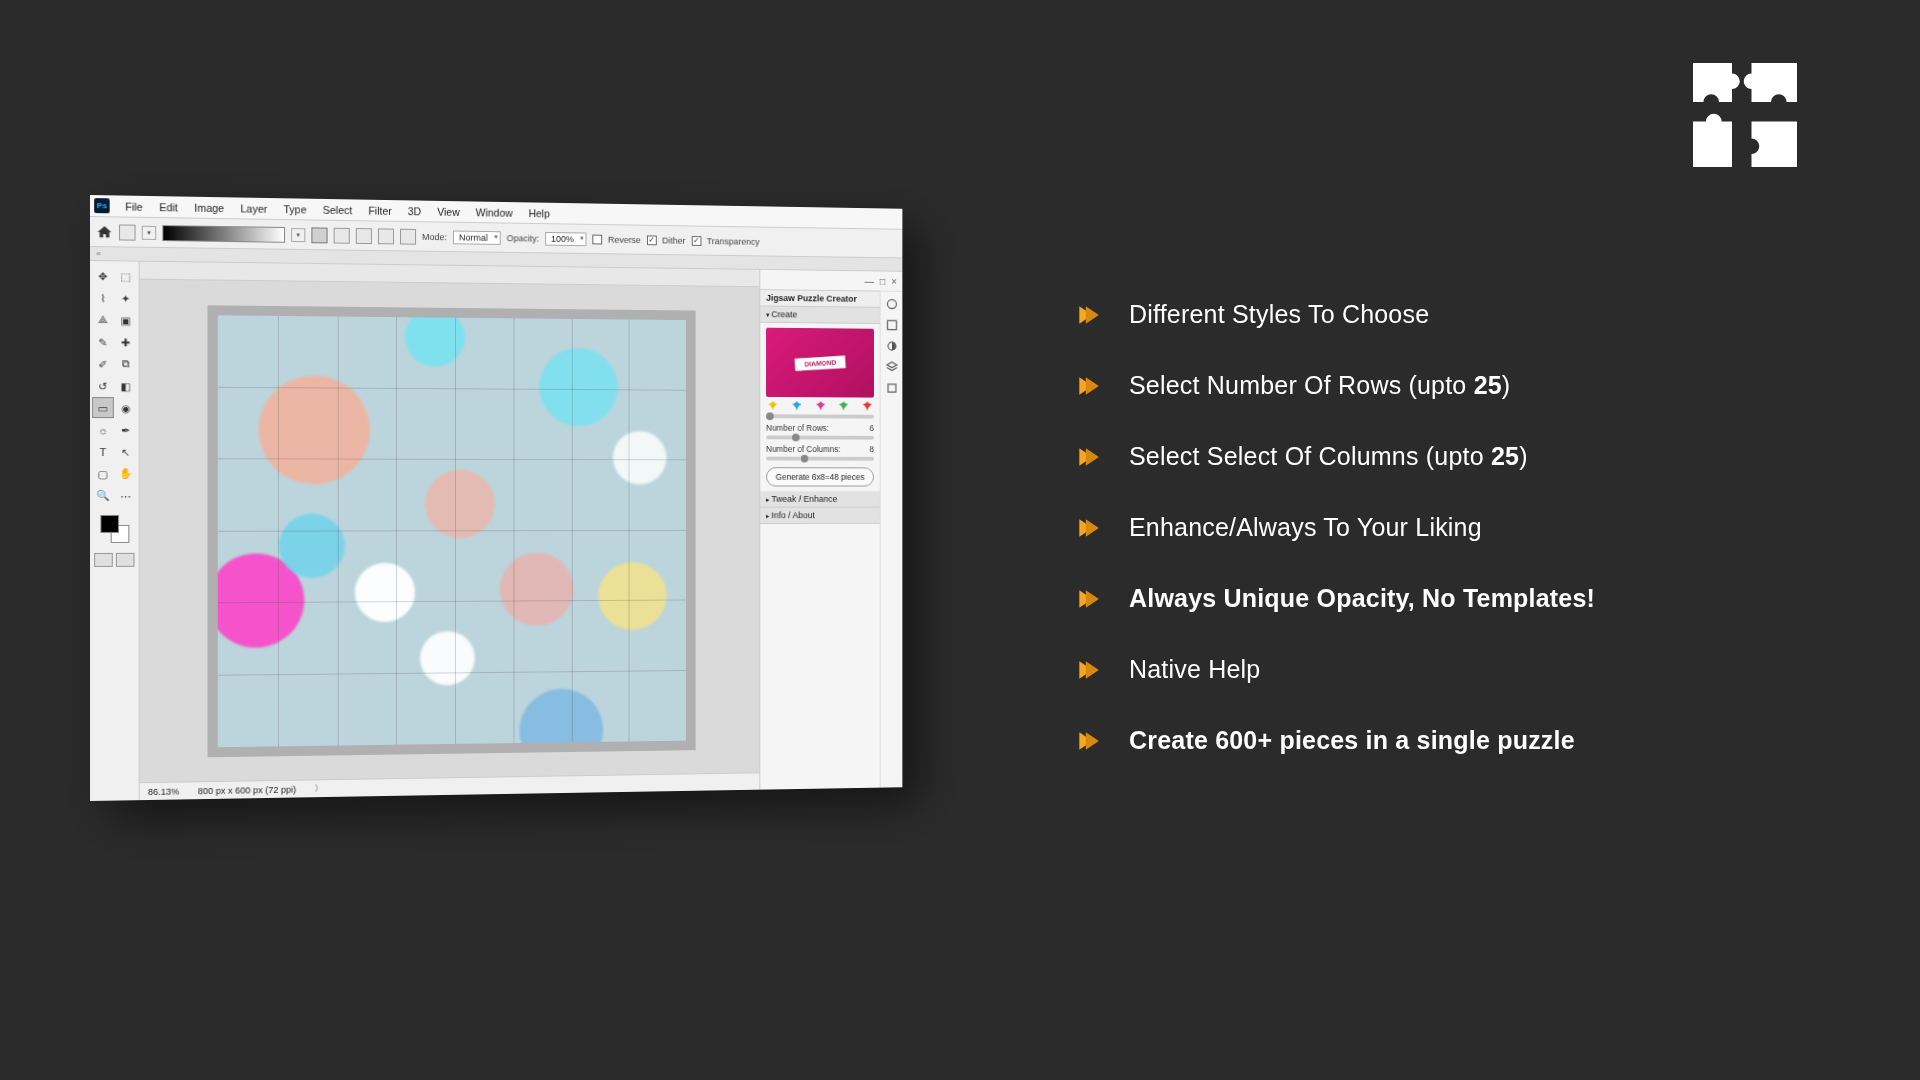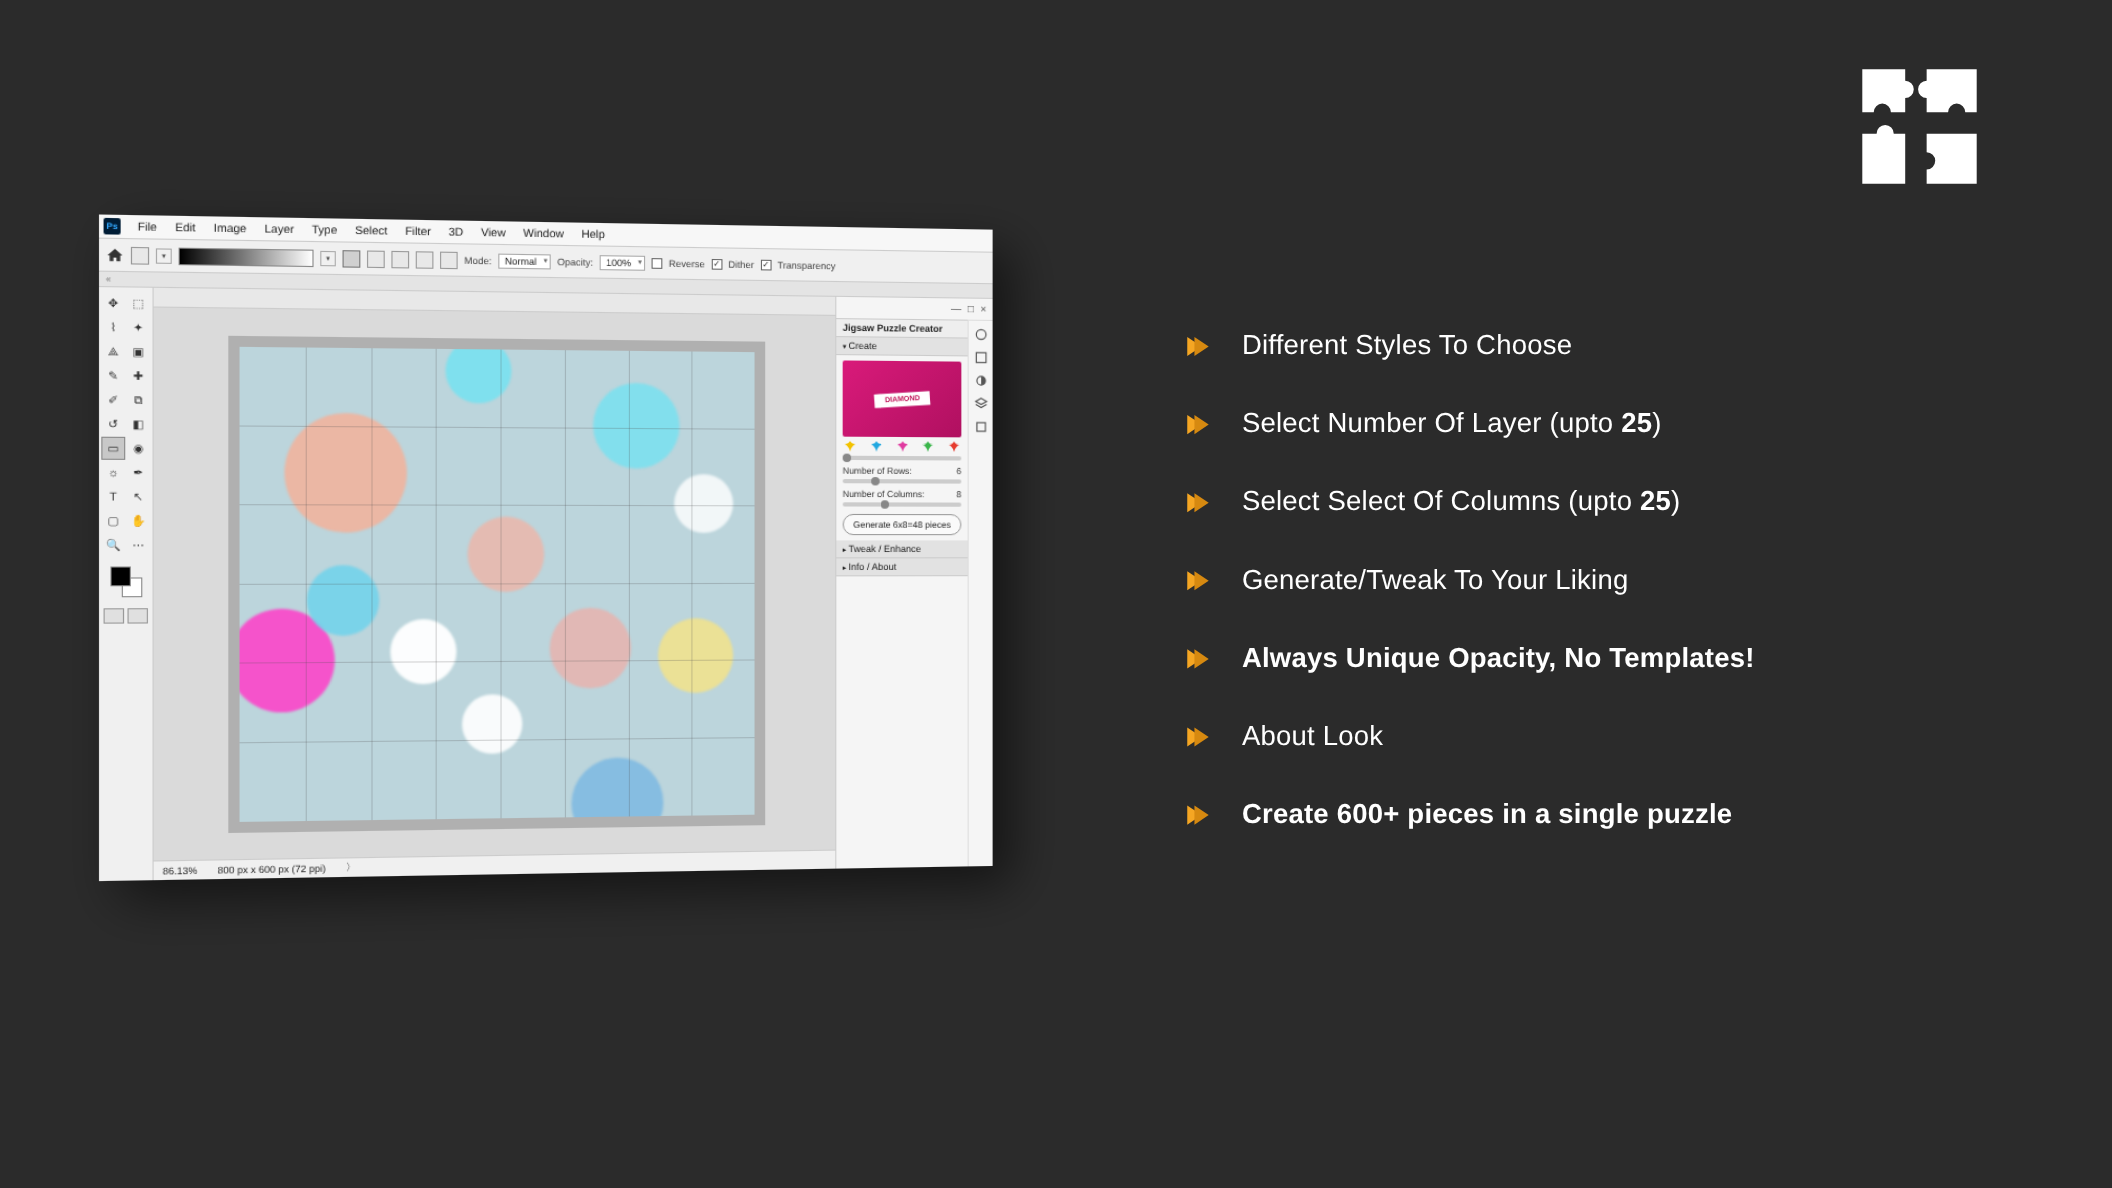--- a/index.html
+++ b/index.html
@@ -274,49 +274,49 @@
         <path fill="#f5a623" d="M4 4 L16 12 L4 20 Z"></path>
         <path fill="#d68910" d="M10 4 L22 12 L10 20 Z"></path>
       </svg>
     <span>Different Styles To Choose</span>
   </div>
   <div class="feature">
     <svg class="arrow" viewBox="0 0 24 24">
         <path fill="#f5a623" d="M4 4 L16 12 L4 20 Z"></path>
         <path fill="#d68910" d="M10 4 L22 12 L10 20 Z"></path>
       </svg>
-    <span><span>Select Number Of Layer (upto </span><strong>25</strong><span>)</span></span>
+    <span><span>Select Number Of Rows (upto </span><strong>25</strong><span>)</span></span>
   </div>
   <div class="feature">
     <svg class="arrow" viewBox="0 0 24 24">
         <path fill="#f5a623" d="M4 4 L16 12 L4 20 Z"></path>
         <path fill="#d68910" d="M10 4 L22 12 L10 20 Z"></path>
       </svg>
     <span><span>Select Select Of Columns  (upto </span><strong>25</strong><span>)</span></span>
   </div>
   <div class="feature">
     <svg class="arrow" viewBox="0 0 24 24">
         <path fill="#f5a623" d="M4 4 L16 12 L4 20 Z"></path>
         <path fill="#d68910" d="M10 4 L22 12 L10 20 Z"></path>
       </svg>
-    <span>Generate/Tweak To Your Liking</span>
+    <span>Enhance/Always To Your Liking</span>
   </div>
   <div class="feature">
     <svg class="arrow" viewBox="0 0 24 24">
         <path fill="#f5a623" d="M4 4 L16 12 L4 20 Z"></path>
         <path fill="#d68910" d="M10 4 L22 12 L10 20 Z"></path>
       </svg>
     <strong>Always Unique Opacity, No Templates!</strong>
   </div>
   <div class="feature">
     <svg class="arrow" viewBox="0 0 24 24">
         <path fill="#f5a623" d="M4 4 L16 12 L4 20 Z"></path>
         <path fill="#d68910" d="M10 4 L22 12 L10 20 Z"></path>
       </svg>
-    <span>About Look</span>
+    <span>Native Help</span>
   </div>
   <div class="feature">
     <svg class="arrow" viewBox="0 0 24 24">
         <path fill="#f5a623" d="M4 4 L16 12 L4 20 Z"></path>
         <path fill="#d68910" d="M10 4 L22 12 L10 20 Z"></path>
       </svg>
     <strong>Create 600+ pieces in a single puzzle</strong>
   </div>
 </div>
 

